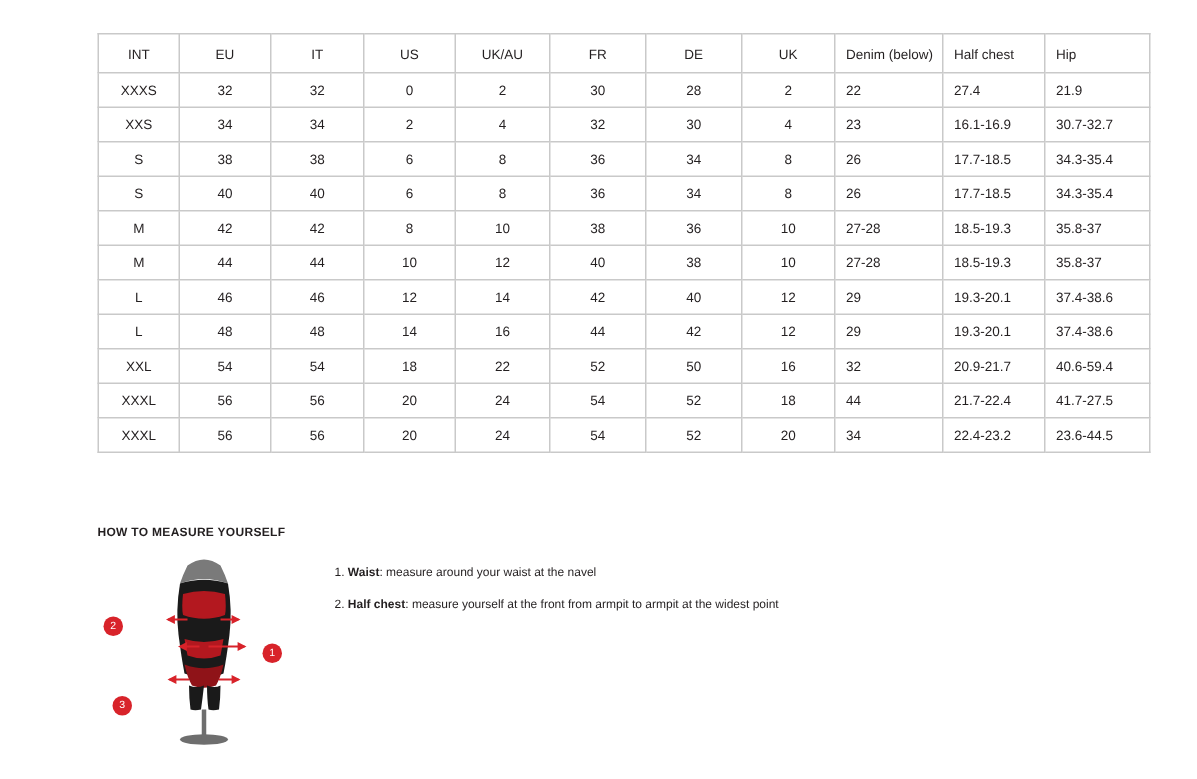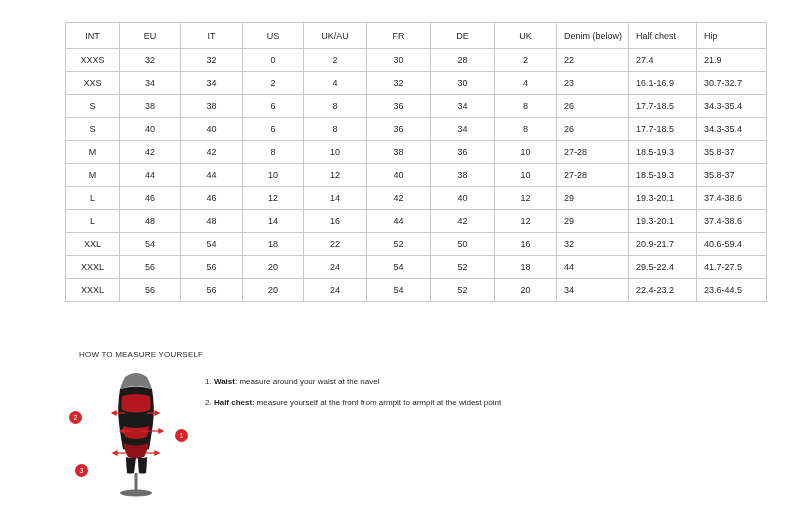--- a/index.html
+++ b/index.html
@@ -77,37 +77,38 @@
 
   
   .measure-section {
     position: absolute;
     left: 65px;
     top: 350px;
     width: 668px;
   }
   .measure-title {
     font-size: 8px;
-    font-weight: normal;
+    font-weight: bold;
     letter-spacing: 0.2px;
     color: #231f20;
-    margin: 0 0 10px 14px;
+    margin: 0 0 10px 0;
   }
   .measure-body {
     position: relative;
     display: flex;
     align-items: flex-start;
   }
   .figure-area {
     position: relative;
     width: 140px;
     height: 130px;
     flex: none;
   }
   .notes {
+    margin-left: 18px;
     padding-top: 8px;
   }
   .note {
     font-size: 8px;
     line-height: 1.2;
     color: #231f20;
     margin-bottom: 11px;
   }
   .note b { font-weight: bold; }
 
@@ -289,21 +290,21 @@
         <tr>
           <td class="cell-0">XXXL</td>
           <td class="cell-1">56</td>
           <td class="cell-2">56</td>
           <td class="cell-3">20</td>
           <td class="cell-4">24</td>
           <td class="cell-5">54</td>
           <td class="cell-6">52</td>
           <td class="cell-7">18</td>
           <td class="cell-8">44</td>
-          <td class="cell-9">29.5-22.4</td>
+          <td class="cell-9">21.7-22.4</td>
           <td class="cell-10">41.7-27.5</td>
         </tr>
         <tr>
           <td class="cell-0">XXXL</td>
           <td class="cell-1">56</td>
           <td class="cell-2">56</td>
           <td class="cell-3">20</td>
           <td class="cell-4">24</td>
           <td class="cell-5">54</td>
           <td class="cell-6">52</td>

